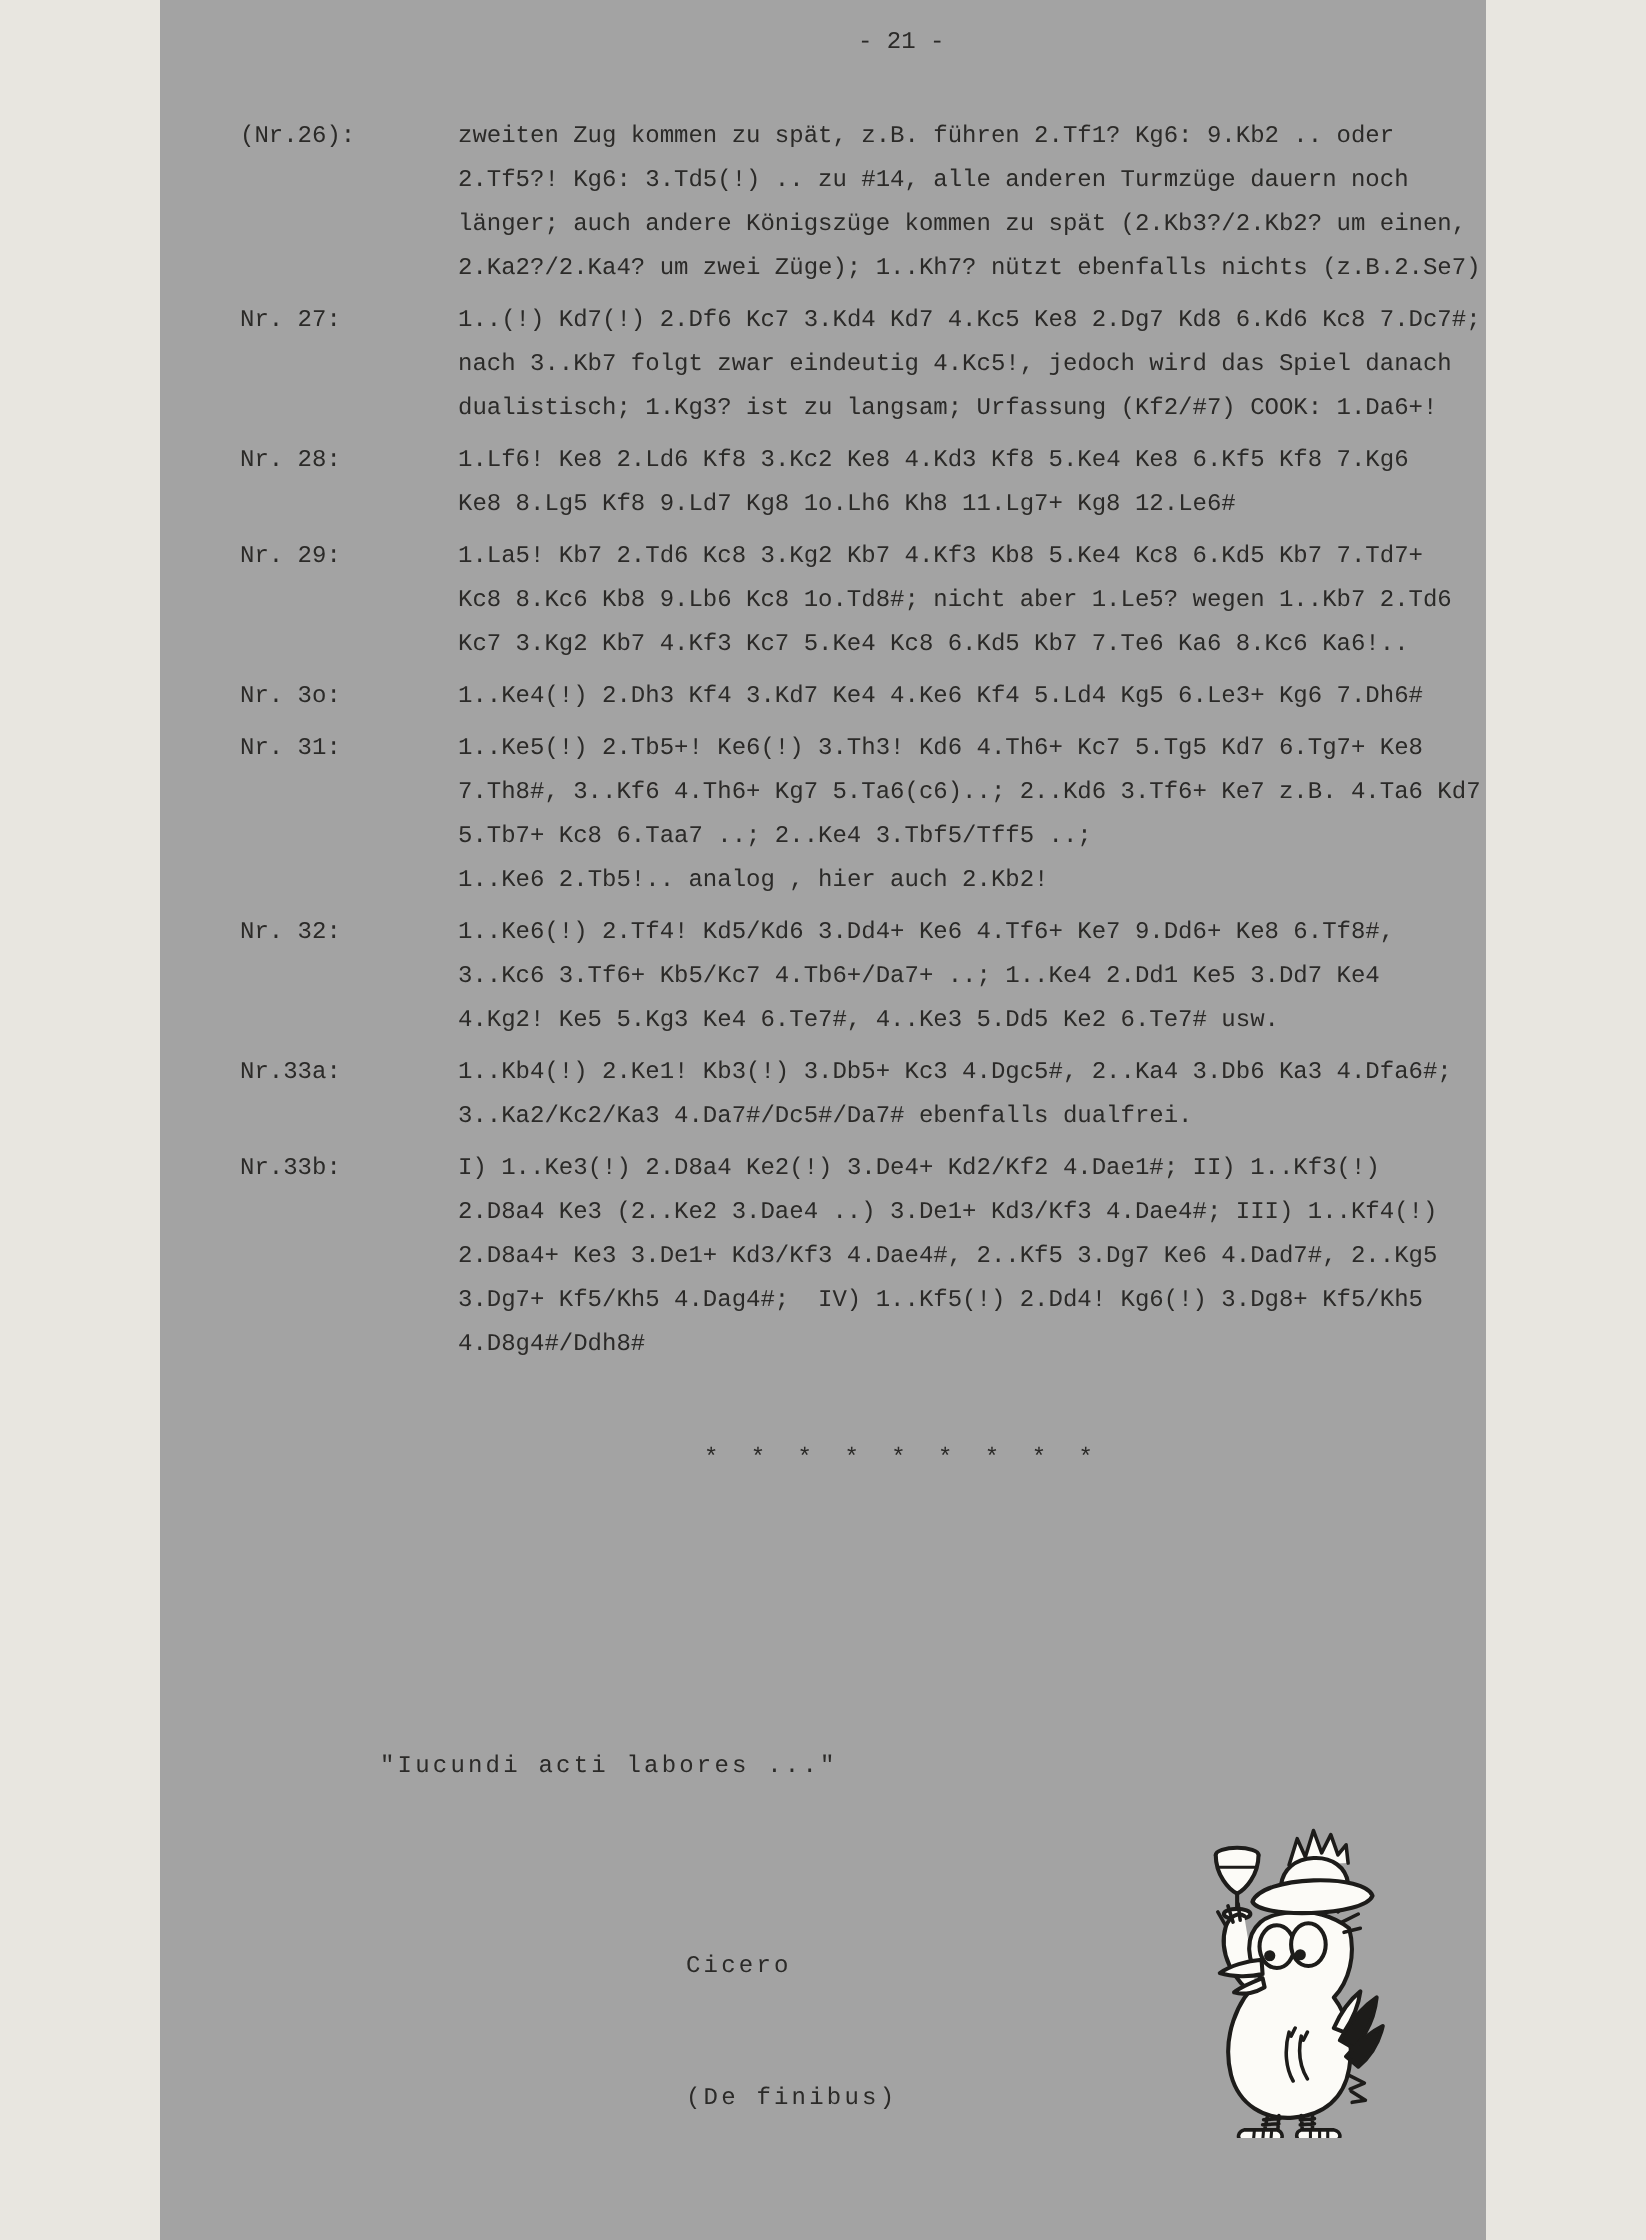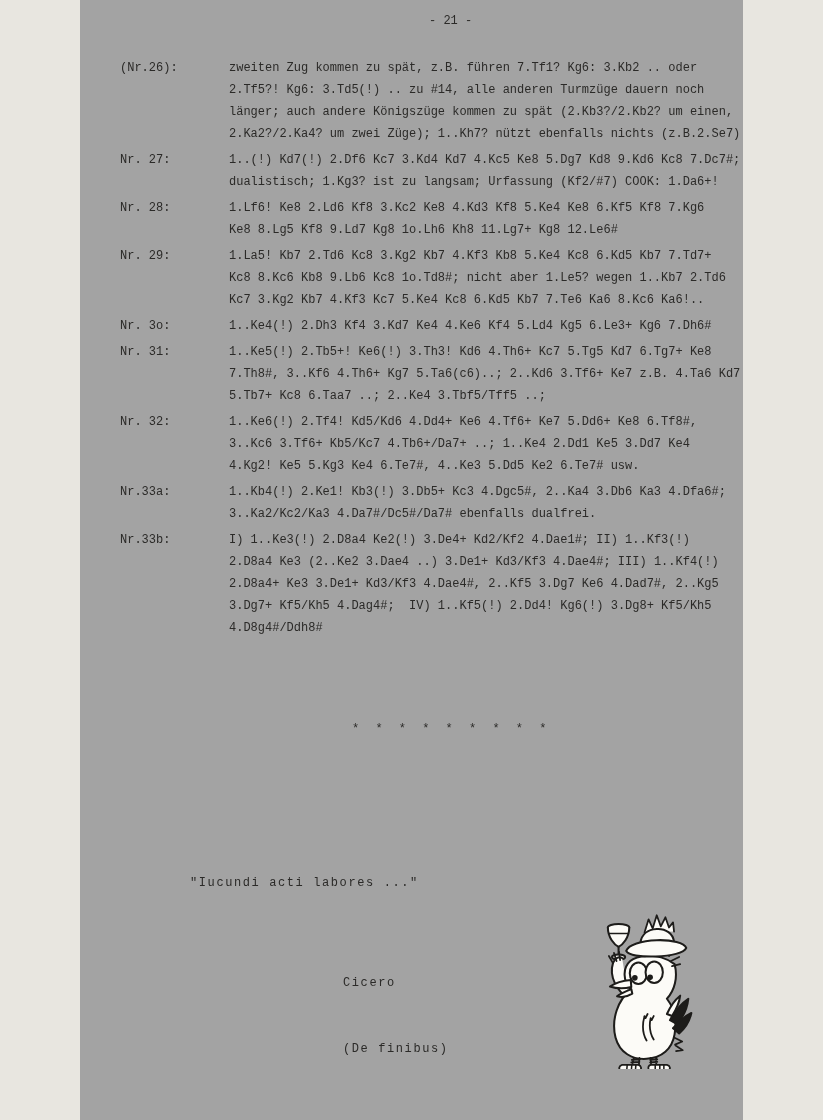--- a/index.html
+++ b/index.html
@@ -57,30 +57,31 @@
 <body>
 
 <div class="page">
 
   <div class="page-number">- 21 -</div>
 
   <div class="entries" id="entries">
       <div class="entry">
         <div class="entry-label"><span>(Nr.26)</span>:</div>
         <div class="entry-body">
-          <div class="line"><span>zweiten Zug kommen zu spät, z.B. führen 7.Tf1? Kg6: 3.Kb2 .. oder</span></div>
+          <div class="line"><span>zweiten Zug kommen zu spät, z.B. führen 2.Tf1? Kg6: 9.Kb2 .. oder</span></div>
           <div class="line"><span>2.Tf5?! Kg6: 3.Td5(!) .. zu #14, alle anderen Turmzüge dauern noch</span></div>
           <div class="line"><span>länger; auch andere Königszüge kommen zu spät (2.Kb3?/2.Kb2? um einen,</span></div>
           <div class="line"><span>2.Ka2?/2.Ka4? um zwei Züge); 1..Kh7? nützt ebenfalls nichts (z.B.2.Se7).</span></div>
         </div>
       </div>
       <div class="entry">
         <div class="entry-label"><span class="u">Nr. 27</span>:</div>
         <div class="entry-body">
-          <div class="line"><span class="u">1..(!) Kd7(!) 2.Df6</span><span> Kc7 3.Kd4 Kd7 4.Kc5 Ke8 5.Dg7 Kd8 9.Kd6 Kc8 7.Dc7#;</span></div>
+          <div class="line"><span class="u">1..(!) Kd7(!) 2.Df6</span><span> Kc7 3.Kd4 Kd7 4.Kc5 Ke8 2.Dg7 Kd8 6.Kd6 Kc8 7.Dc7#;</span></div>
+          <div class="line"><span>nach 3..Kb7 folgt zwar eindeutig 4.Kc5!, jedoch wird das Spiel danach</span></div>
           <div class="line"><span>dualistisch; 1.Kg3? ist zu langsam; Urfassung (Kf2/#7) COOK: 1.Da6+!</span></div>
         </div>
       </div>
       <div class="entry">
         <div class="entry-label"><span class="u">Nr. 28</span>:</div>
         <div class="entry-body">
           <div class="line"><span class="u">1.Lf6!</span><span> Ke8 2.Ld6 Kf8 3.Kc2 Ke8 4.Kd3 Kf8 5.Ke4 Ke8 6.Kf5 Kf8 7.Kg6</span></div>
           <div class="line"><span class="u">Ke8</span><span> 8.Lg5 Kf8 9.Ld7 Kg8 1o.Lh6 Kh8 11.Lg7+ Kg8 12.Le6#</span></div>
         </div>
       </div>
@@ -97,26 +98,27 @@
         <div class="entry-body">
           <div class="line"><span class="u">1..Ke4(!)</span><span> 2.Dh3 Kf4 3.Kd7 Ke4 4.Ke6 Kf4 5.Ld4 Kg5 6.Le3+ Kg6 7.Dh6#</span></div>
         </div>
       </div>
       <div class="entry">
         <div class="entry-label"><span class="u">Nr. 31</span>:</div>
         <div class="entry-body">
           <div class="line"><span class="u">1..Ke5(!) 2.Tb5+!</span><span> Ke6(!) 3.Th3! Kd6 4.Th6+ Kc7 5.Tg5 Kd7 6.Tg7+ Ke8</span></div>
           <div class="line"><span>7.Th8#, 3..Kf6 4.Th6+ Kg7 5.Ta6(c6)..; 2..Kd6 3.Tf6+ Ke7 z.B. 4.Ta6 Kd7</span></div>
           <div class="line"><span>5.Tb7+ Kc8 6.Taa7 ..; 2..Ke4 3.Tbf5/Tff5 ..;</span></div>
+          <div class="line"><span class="u">1..Ke6</span><span> 2.Tb5!.. analog , hier auch 2.Kb2!</span></div>
         </div>
       </div>
       <div class="entry">
         <div class="entry-label"><span class="u">Nr. 32</span>:</div>
         <div class="entry-body">
-          <div class="line"><span class="u">1..Ke6(!) 2.Tf4!</span><span> Kd5/Kd6 4.Dd4+ Ke6 4.Tf6+ Ke7 5.Dd6+ Ke8 6.Tf8#,</span></div>
+          <div class="line"><span class="u">1..Ke6(!) 2.Tf4!</span><span> Kd5/Kd6 3.Dd4+ Ke6 4.Tf6+ Ke7 9.Dd6+ Ke8 6.Tf8#,</span></div>
           <div class="line"><span>3..Kc6 3.Tf6+ Kb5/Kc7 4.Tb6+/Da7+ ..; 1..Ke4 2.Dd1 Ke5 3.Dd7 Ke4</span></div>
           <div class="line"><span>4.Kg2! Ke5 5.Kg3 Ke4 6.Te7#, 4..Ke3 5.Dd5 Ke2 6.Te7# usw.</span></div>
         </div>
       </div>
       <div class="entry">
         <div class="entry-label"><span class="u">Nr.33a</span>:</div>
         <div class="entry-body">
           <div class="line"><span class="u">1..Kb4(!)</span><span> 2.Ke1! Kb3(!) 3.Db5+ Kc3 4.Dgc5#, 2..Ka4 3.Db6 Ka3 4.Dfa6#;</span></div>
           <div class="line"><span>3..Ka2/Kc2/Ka3 4.Da7#/Dc5#/Da7# ebenfalls dualfrei.</span></div>
         </div>

